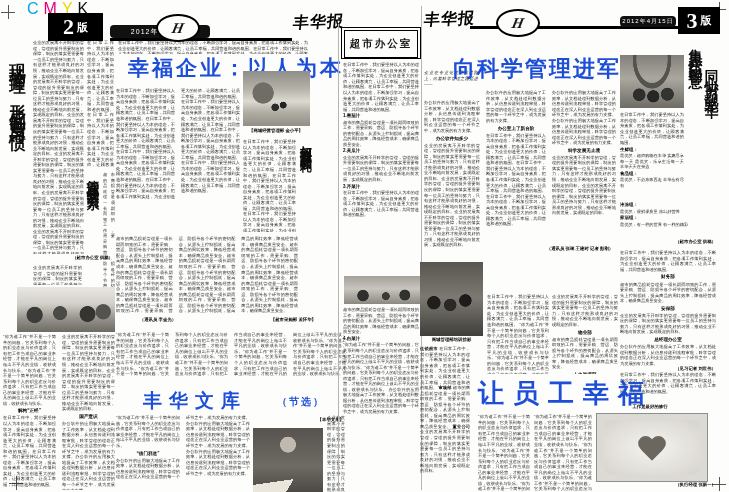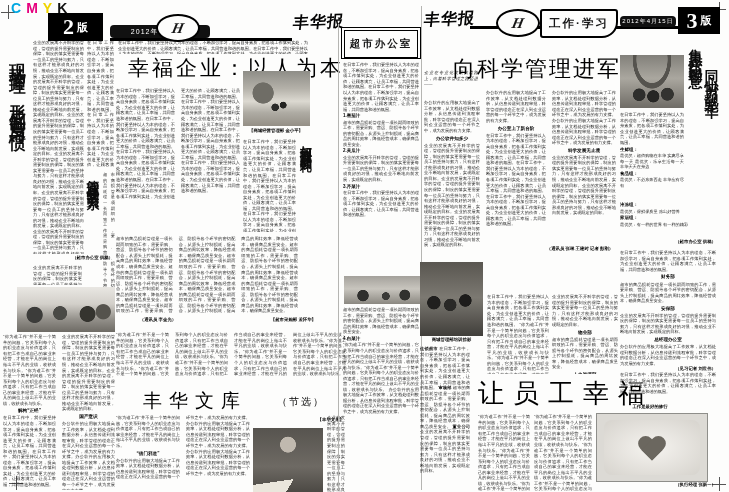--- a/index.html
+++ b/index.html
@@ -16,21 +16,21 @@
   .c4{column-count:4;column-gap:12px;}
   .subc{display:block;text-align:center;font-weight:bold;font-size:9.2px;margin:3px 0;color:#000;}
   .runin{font-weight:bold;color:#000;}
   .byr{display:block;text-align:right;font-weight:bold;font-size:8.8px;color:#000;}
   .byc{display:block;text-align:center;font-weight:bold;font-size:8.8px;color:#000;}
   .itemh{display:block;font-weight:bold;font-size:9px;color:#000;margin:2px 0 1px 0;}
   
   .vt{position:absolute;writing-mode:vertical-rl;text-orientation:upright;
       font-weight:900;color:#0c0c0c;font-family:"Liberation Sans",sans-serif;}
   
-  .hl{position:absolute;font-weight:400;color:#000000;white-space:nowrap;}
+  .hl{position:absolute;font-weight:700;color:#1d4ed8;white-space:nowrap;}
   
   .pnum{position:absolute;background:#000;color:#fff;display:flex;align-items:center;justify-content:center;}
   .pnum .n{font-family:"Liberation Serif",serif;font-weight:bold;font-size:22px;line-height:1;}
   .pnum .b{font-size:11px;margin-left:3px;font-weight:bold;}
   .datestrip{position:absolute;background:#111;color:#fff;text-align:center;
              border-radius:4px;font-size:7px;letter-spacing:1px;}
   .rule{position:absolute;background:#000;}
   .logo{position:absolute;border:2px solid #000;border-radius:50%;background:#fdfdfc;
         display:flex;align-items:center;justify-content:center;z-index:3;}
   .logo span{font-family:"Liberation Serif",serif;font-style:italic;font-weight:900;
@@ -78,21 +78,21 @@
      radial-gradient(circle at 72% 52%,#1d1c1b 0 10%,transparent 11%),
      linear-gradient(180deg,#595650 0%,#7c7972 48%,#403e3a 100%);}
   #ph-heart{background:#dcdad5;border:1px solid #8e8e8a;}
   #ph-heart .mat{position:absolute;left:7px;top:6px;right:7px;bottom:6px;
       background:radial-gradient(#f6f4f0,#d6d3cd);border-radius:8px;}
   .heart{position:absolute;left:50%;top:54%;width:30px;height:27px;transform:translate(-50%,-50%);}
   .heart::before,.heart::after{content:"";position:absolute;top:0;width:15px;height:24px;
       border-radius:15px 15px 0 0;background:#6b675f;}
   .heart::before{left:15px;transform:rotate(-45deg);transform-origin:0 100%;}
   .heart::after{left:0;transform:rotate(45deg);transform-origin:100% 100%;}
-  .cmyk{position:absolute;left:11px;top:0px;font-weight:700;font-size:14px;letter-spacing:5px;
+  .cmyk{position:absolute;left:27px;top:0px;font-weight:400;font-size:16px;letter-spacing:5px;
         font-family:"Liberation Sans",sans-serif;}
   .jbox{position:absolute;border:1px solid #000;padding:2px;background:#fdfdfc;z-index:2;}
   .jbox .in{border:1px solid #000;height:100%;display:flex;align-items:center;justify-content:center;
         font-weight:900;font-size:10.5px;letter-spacing:2px;font-family:"DejaVu Serif",serif;}
 </style>
 </head>
 <body>
 
 <div id="paper">
 
@@ -113,21 +113,20 @@
   <div class="logo" style="left:156px;top:14px;width:40px;height:24px">
     <span>H</span>
   </div>
   <div class="mast" style="left:293px;top:12px">丰华报</div>
 
   <div class="mast" style="left:424px;top:9px">丰华报</div>
   <div class="rule" style="left:470px;top:26px;width:208px;height:3px"></div>
   <div class="logo" style="left:496px;top:9px;width:40px;height:24px">
     <span>H</span>
   </div>
-  <div class="tab" style="left:540px;top:9px;width:74px;height:25px">工作·学习</div>
   <div class="datestrip" style="left:620px;top:16px;width:56px;height:11px;line-height:11px;font-size:6px">2012年4月15日</div>
   <div class="pnum" style="left:678px;top:7px;width:42px;height:27px">
     <span class="n">3</span>
     <span class="b">版</span>
   </div>
 
   <div class="vt" style="left:7px;top:50px;height:260px;font-size:16.5px;letter-spacing:5px">现场管理：形成制度与习惯</div>
 
   <div class="tb" style="left:33px;top:40px;width:51px;height:214px">
       <div class="tx">企业的发展离不开科学的管理，管理的提升需要制度的保障，制度的落实更需要每一位员工的坚持与努力，只有这样才能形成良好的习惯，推动企业不断地向前发展，实现既定的目标。企业的发展离不开科学的管理，管理的提升需要制度的保障，制度的落实更需要每一位员工的坚持与努力，只有这样才能形成良好的习惯，推动企业不断地向前发展，实现既定的目标。企业的发展离不开科学的管理，管理的提升需要制度的保障，制度的落实更需要每一位员工的坚持与努力，只有这样才能形成良好的习惯，推动企业不断地向前发展，实现既定的目标。企业的发展离不开科学的管理，管理的提升需要制度的保障，制度的落实更需要每一位员工的坚持与努力，只有这样才能形成良好的习惯，推动企业不断地向前发展，实现既定的目标。企业的发展离不开科学的管理，管理的提升需要制度的保障，制度的落实更需要每一位员工的坚持与努力，只有这样才能形成良好的习惯，推动企业不断地向前发展，实现既定的目标。企业的发展离不开科学的管理，管理的提升需要制度的保障，制度的落实更需要每一位员工的坚持与努力，只有这样才能形成良好的习惯，推动企业不断地向前发展，实现既定的目标。</div>

